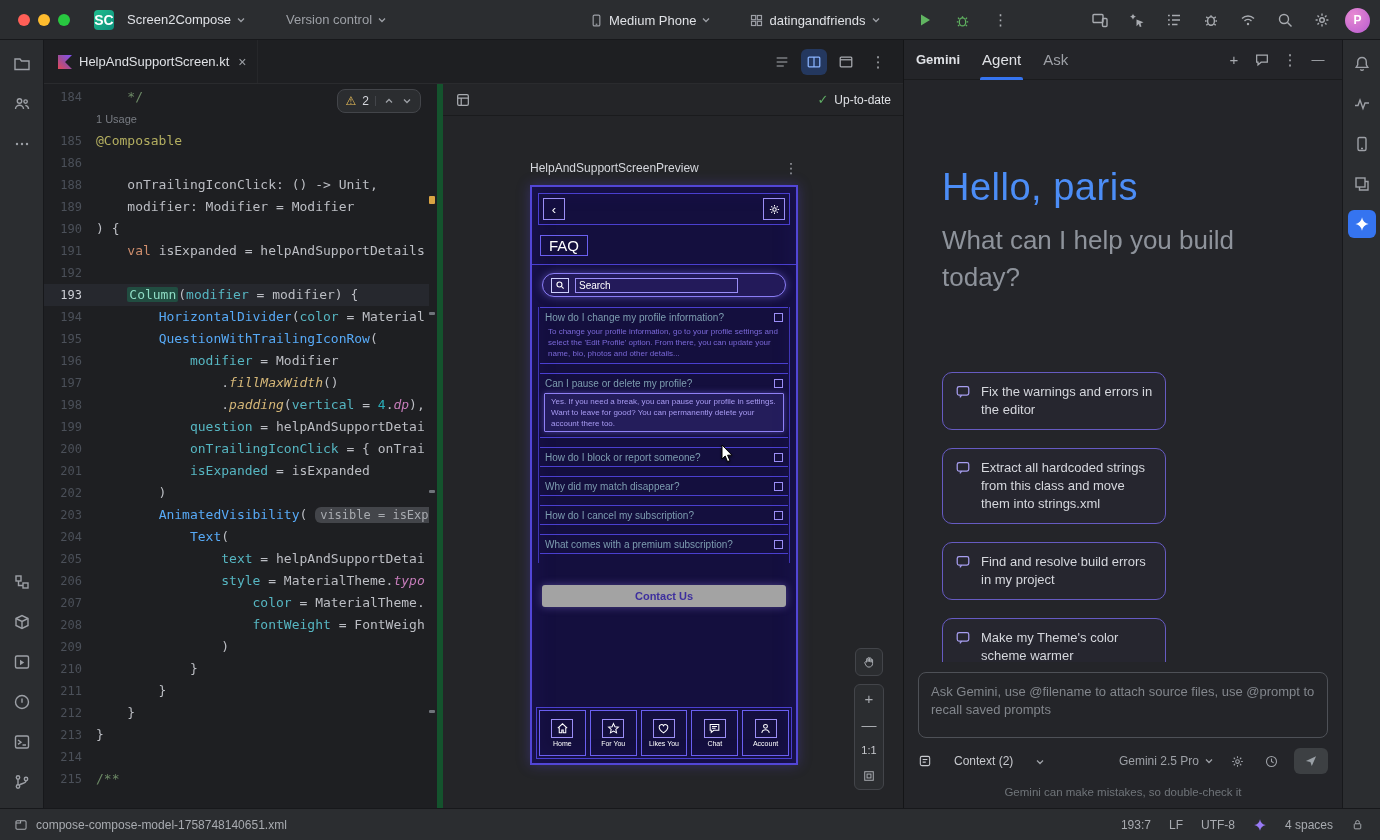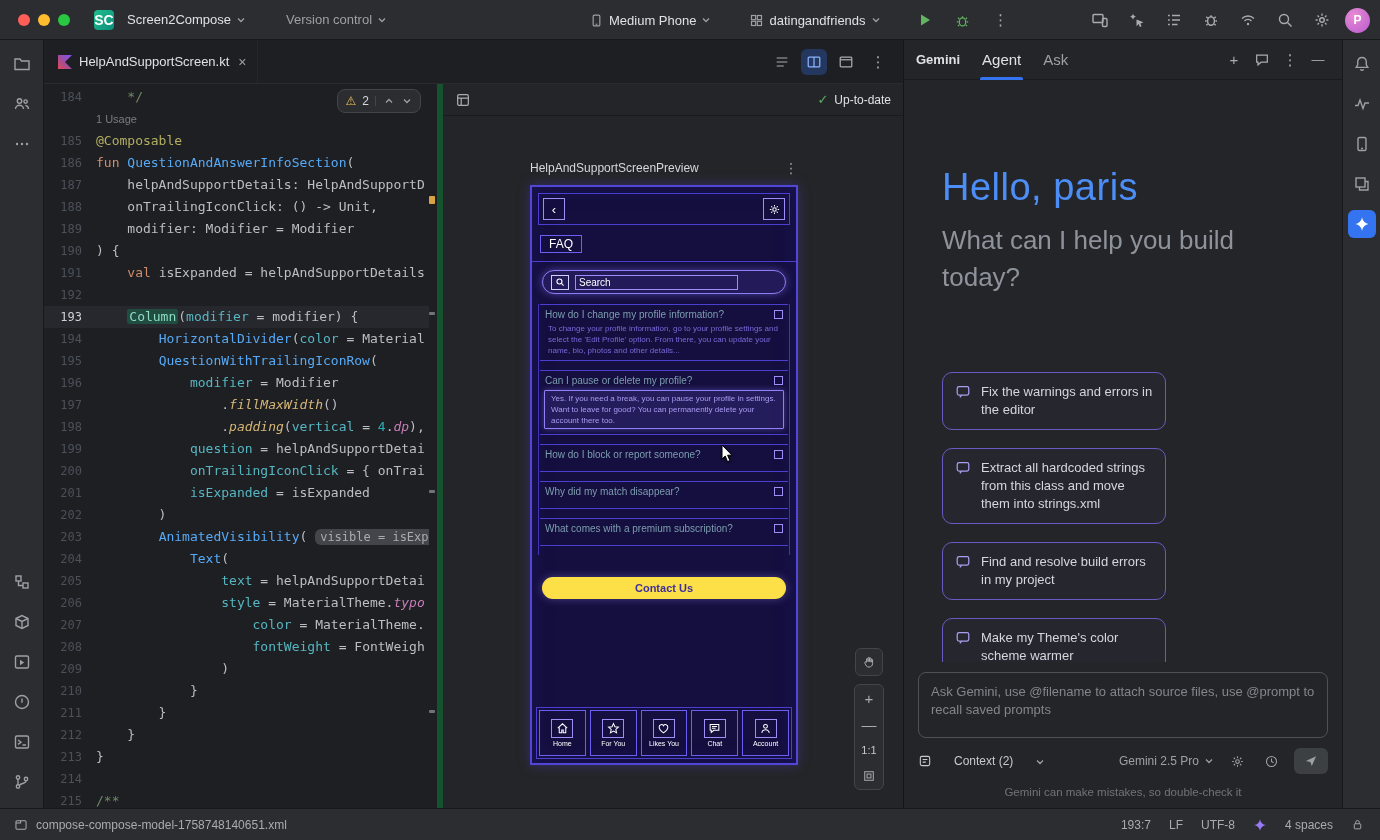--- a/index.html
+++ b/index.html
@@ -72,35 +72,35 @@
   .preview-canvas{flex:1;position:relative;overflow:hidden}
   .preview-title-row{position:absolute;left:87px;top:44px;width:268px;display:flex;justify-content:space-between;align-items:center;
     font-size:12px;color:#d5d7dd}
   .preview-title-row .kebab{color:#9da0a6;font-size:14px}
 
   
   .phone{position:absolute;left:87px;top:69px;width:268px;height:580px;background:#140f3e;border:2px solid #5246d7;
     box-shadow:0 0 12px rgba(90,70,220,.35), inset 0 0 24px rgba(60,40,180,.18);color:#fff;display:flex;flex-direction:column}
   .ph-appbar{margin:6px;height:32px;border:1px solid #4a3fd0;display:flex;align-items:center;justify-content:space-between;padding:0 4px;flex:0 0 auto}
   .ph-iconbox{width:22px;height:22px;border:1px solid #9b8ef7;display:flex;align-items:center;justify-content:center;color:#fff;font-size:13px}
-  .ph-title{margin:4px 0 0 8px;border:1px solid #6a5ff0;padding:1px 8px;font-size:12px;color:#fff;width:max-content;flex:0 0 auto}
+  .ph-title{margin:4px 0 0 8px;border:1px solid #6a5ff0;padding:1px 8px;font-size:15px;color:#fff;width:max-content;flex:0 0 auto}
   .ph-line{border-top:1px solid #4a3fd0;margin-top:8px;flex:0 0 auto}
   .ph-search{margin:8px 10px 0;height:24px;border:1px solid #8a7df5;border-radius:12px;background:#231a5a;
     box-shadow:0 0 8px rgba(122,108,240,.55);display:flex;align-items:center;padding:0 8px;gap:6px;flex:0 0 auto}
   .ph-search-icon{width:18px;height:15px;border:1px solid #cfd1ff;display:flex;align-items:center;justify-content:center;color:#fff}
   .ph-search-field{border:1px solid #9b8ef7;height:15px;width:72%;font-size:10px;color:#fff;padding:0 3px;line-height:13px;overflow:hidden}
   .ph-list{margin:10px 6px 0;border-left:1px solid #3f35b5;border-right:1px solid #3f35b5;padding:0 1px;flex:0 0 auto}
   .ph-item{border-top:1px solid #4a3fd0;border-bottom:1px solid #4a3fd0;margin-bottom:9px}
-  .ph-item.collapsed{padding-bottom:9px}
+  .ph-item.collapsed{padding-bottom:1px}
   .ph-q{display:flex;justify-content:space-between;align-items:center;padding:2px 5px 1px;font-size:10px;color:#7d9db0;height:17px}
   .ph-expand{width:9px;height:9px;border:1px solid #9b8ef7;flex:0 0 auto}
   .ph-ans{font-size:8px;line-height:11px;color:#7a68d8;padding:1px 8px 4px}
   .ph-ans.hl{border:1px solid #8f80f5;background:rgba(111,95,230,.18);box-shadow:0 0 6px rgba(122,108,240,.5);
     margin:2px 4px 5px;padding:2px 6px;color:#a79af2;border-radius:1px}
-  .ph-contact{margin:22px 10px 16px;height:22px;border-radius:11px;background:#fde047;color:#3d2f9e;font-size:11px;font-weight:bold;
+  .ph-contact{margin:22px 10px 16px;height:22px;border-radius:3px;background:#a3a3a3;color:#3d2f9e;font-size:11px;font-weight:bold;
     display:flex;align-items:center;justify-content:center;box-shadow:0 0 8px rgba(160,140,250,.4);flex:0 0 auto}
   .ph-nav{margin:auto 4px 4px;height:52px;border:1px solid #4a3fd0;display:flex;flex:0 0 auto}
   .ph-nav-cell{flex:1;border:1px solid #6a5ff0;margin:2px;display:flex;flex-direction:column;align-items:center;justify-content:center;gap:2px}
   .ph-nav-iconbox{width:22px;height:19px;border:1px solid #9b8ef7;color:#fff;display:flex;align-items:center;justify-content:center}
   .ph-nav-label{font-size:7px;color:#fff;white-space:nowrap}
 
   
   .zoom-stack{position:absolute;right:19px;bottom:18px;display:flex;flex-direction:column;align-items:center;gap:8px}
   .zoom-btn{width:28px;height:28px;background:#2b2d30;border:1px solid #43454a;border-radius:6px;display:flex;align-items:center;justify-content:center;color:#a8abb0}
   .zoom-group{background:#2b2d30;border:1px solid #43454a;border-radius:6px;display:flex;flex-direction:column}
@@ -370,22 +370,21 @@
           </div>
       </div>
 
       <div class="split">
 
         <div class="code-pane">
           <div class="code-scroll" id="code-lines">
               <div class="code-row"><span class="gutter">184</span><span class="code-text"><span class="seg-cmt">    */</span></span></div>
               <div class="code-row"><span class="gutter"></span><span class="code-text"><span class="seg-inlay">1 Usage</span></span></div>
               <div class="code-row"><span class="gutter">185</span><span class="code-text"><span class="seg-ann">@Composable</span></span></div>
-              <div class="code-row"><span class="gutter">186</span><span class="code-text"><span class="seg-k">fun </span><span class="seg-fn">QuestionAndAnswerInfoSection</span><span class="seg-d">(</span></span></div>
-              <div class="code-row"><span class="gutter">187</span><span class="code-text"><span class="seg-d">    helpAndSupportDetails: HelpAndSupportD</span></span></div>
+              <div class="code-row"><span class="gutter">186</span></div>
               <div class="code-row"><span class="gutter">188</span><span class="code-text"><span class="seg-d">    onTrailingIconClick: () -&gt; Unit,</span></span></div>
               <div class="code-row"><span class="gutter">189</span><span class="code-text"><span class="seg-d">    modifier: Modifier = Modifier</span></span></div>
               <div class="code-row"><span class="gutter">190</span><span class="code-text"><span class="seg-d">) {</span></span></div>
               <div class="code-row"><span class="gutter">191</span><span class="code-text"><span class="seg-d">    </span><span class="seg-k">val </span><span class="seg-d">isExpanded = helpAndSupportDetails</span></span></div>
               <div class="code-row"><span class="gutter">192</span><span class="code-text"></span></div>
               <div class="code-row current"><span class="gutter">193</span><span class="code-text"><span class="seg-d">    </span><span class="seg-hl">Column</span><span class="seg-d">(</span><span class="seg-na">modifier</span><span class="seg-d"> = modifier) {</span></span></div>
               <div class="code-row"><span class="gutter">194</span><span class="code-text"><span class="seg-d">        </span><span class="seg-fn">HorizontalDivider</span><span class="seg-d">(</span><span class="seg-na">color</span><span class="seg-d"> = Material</span></span></div>
               <div class="code-row"><span class="gutter">195</span><span class="code-text"><span class="seg-d">        </span><span class="seg-fn">QuestionWithTrailingIconRow</span><span class="seg-d">(</span></span></div>
               <div class="code-row"><span class="gutter">196</span><span class="code-text"><span class="seg-d">            </span><span class="seg-na">modifier</span><span class="seg-d"> = Modifier</span></span></div>
               <div class="code-row"><span class="gutter">197</span><span class="code-text"><span class="seg-d">                .</span><span class="seg-ext">fillMaxWidth</span><span class="seg-d">()</span></span></div>
@@ -492,20 +491,26 @@
                     </div>
                   </div>
                   <div class="ph-item collapsed">
                     <div class="ph-q">
                       <span>Why did my match disappear?</span>
                       <span class="ph-expand"></span>
                     </div>
                   </div>
                   <div class="ph-item collapsed">
                     <div class="ph-q">
+                      <span>How do I cancel my subscription?</span>
+                      <span class="ph-expand"></span>
+                    </div>
+                  </div>
+                  <div class="ph-item collapsed">
+                    <div class="ph-q">
                       <span>What comes with a premium subscription?</span>
                       <span class="ph-expand"></span>
                     </div>
                   </div>
                 </div>
               <div class="ph-contact">Contact Us</div>
               <div class="ph-nav" id="phone-nav">
                   <div class="ph-nav-cell">
                     <div class="ph-nav-iconbox">
                       <svg width="13" height="13" viewBox="0 0 18 18" stroke="currentColor" fill="none" stroke-width="1.4">

